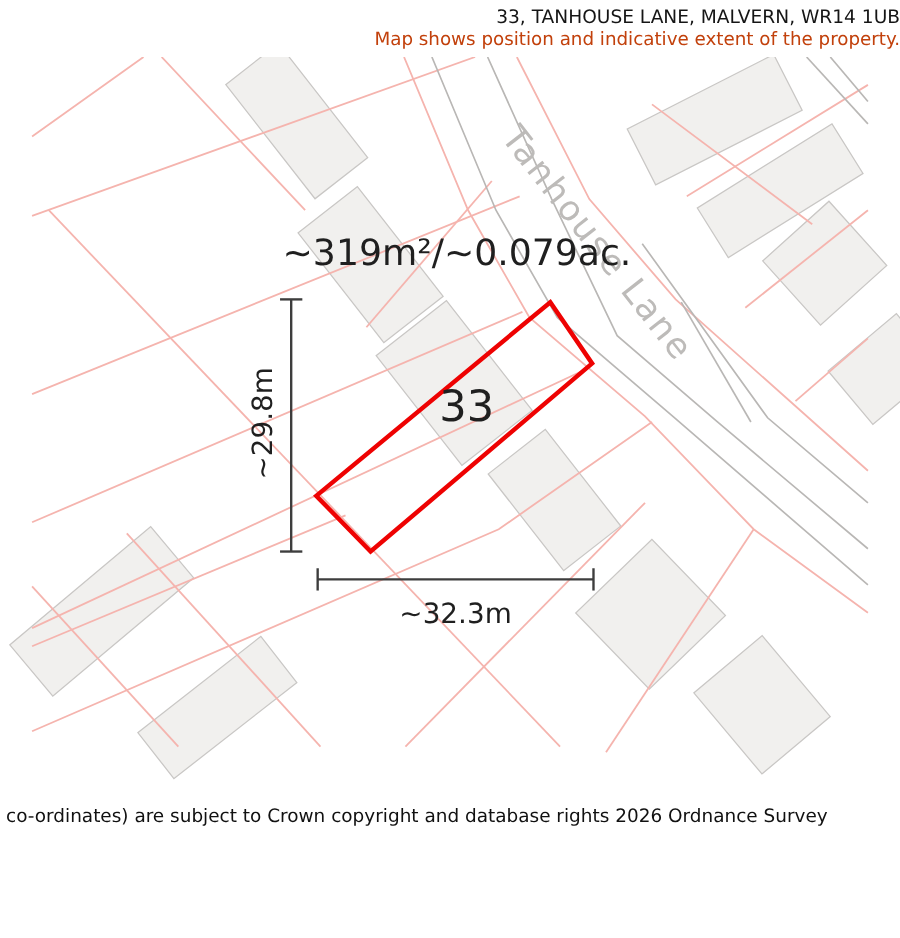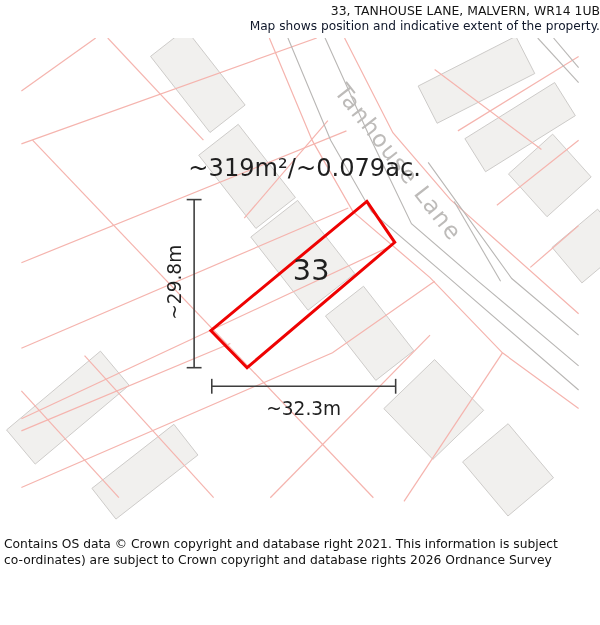--- a/index.html
+++ b/index.html
@@ -1,21 +1,21 @@
 <!DOCTYPE html>
 <html><head>
 <meta charset="utf-8">
 <style>
   html,body{margin:0;padding:0;background:#ffffff;}
   body{width:600px;height:625px;position:relative;overflow:hidden;
        font-family:"DejaVu Sans","Liberation Sans",sans-serif;}
   .header{position:absolute;top:0;left:0;width:600px;height:38px;background:#ffffff;
           text-align:right;z-index:3;}
   .header .t1{font-size:12.4px;color:#151515;padding-top:3px;line-height:16px;}
-  .header .t2{font-size:12.2px;color:#0f172a;line-height:15px;}
+  .header .t2{font-size:12.2px;color:#c2410c;line-height:15px;}
   .map-wrap{position:absolute;top:38px;left:0;width:600px;height:495px;z-index:1;}
   svg{display:block;}
   .footer{position:absolute;top:533px;left:0;width:600px;height:92px;background:#ffffff;
           z-index:3;padding:4px 2px 0 4px;box-sizing:border-box;}
   .footer div{font-size:12.3px;line-height:15.6px;color:#111111;white-space:nowrap;}
   text{font-family:"DejaVu Sans","Liberation Sans",sans-serif;}
 </style>
 </head>
 <body>
 
@@ -88,15 +88,14 @@
   </g>
 
   <text x="305" y="187" font-size="26" text-anchor="middle" fill="#1f1f1f">~319m²/~0.079ac.</text>
   <text x="312" y="299" font-size="31" text-anchor="middle" fill="#1f1f1f">33</text>
   <text x="304" y="444" font-size="20" text-anchor="middle" fill="#1f1f1f">~32.3m</text>
   <text transform="translate(172 301) rotate(-90)" font-size="20" text-anchor="middle" fill="#1f1f1f">~29.8m</text>
 </svg>
 </div>
 
 <div class="footer">
-  <div>Contains OS data © Crown copyright and database right 2021. This information is subject</div>
   <div>co-ordinates) are subject to Crown copyright and database rights 2026 Ordnance Survey</div>
 </div>
 
 </body></html>

